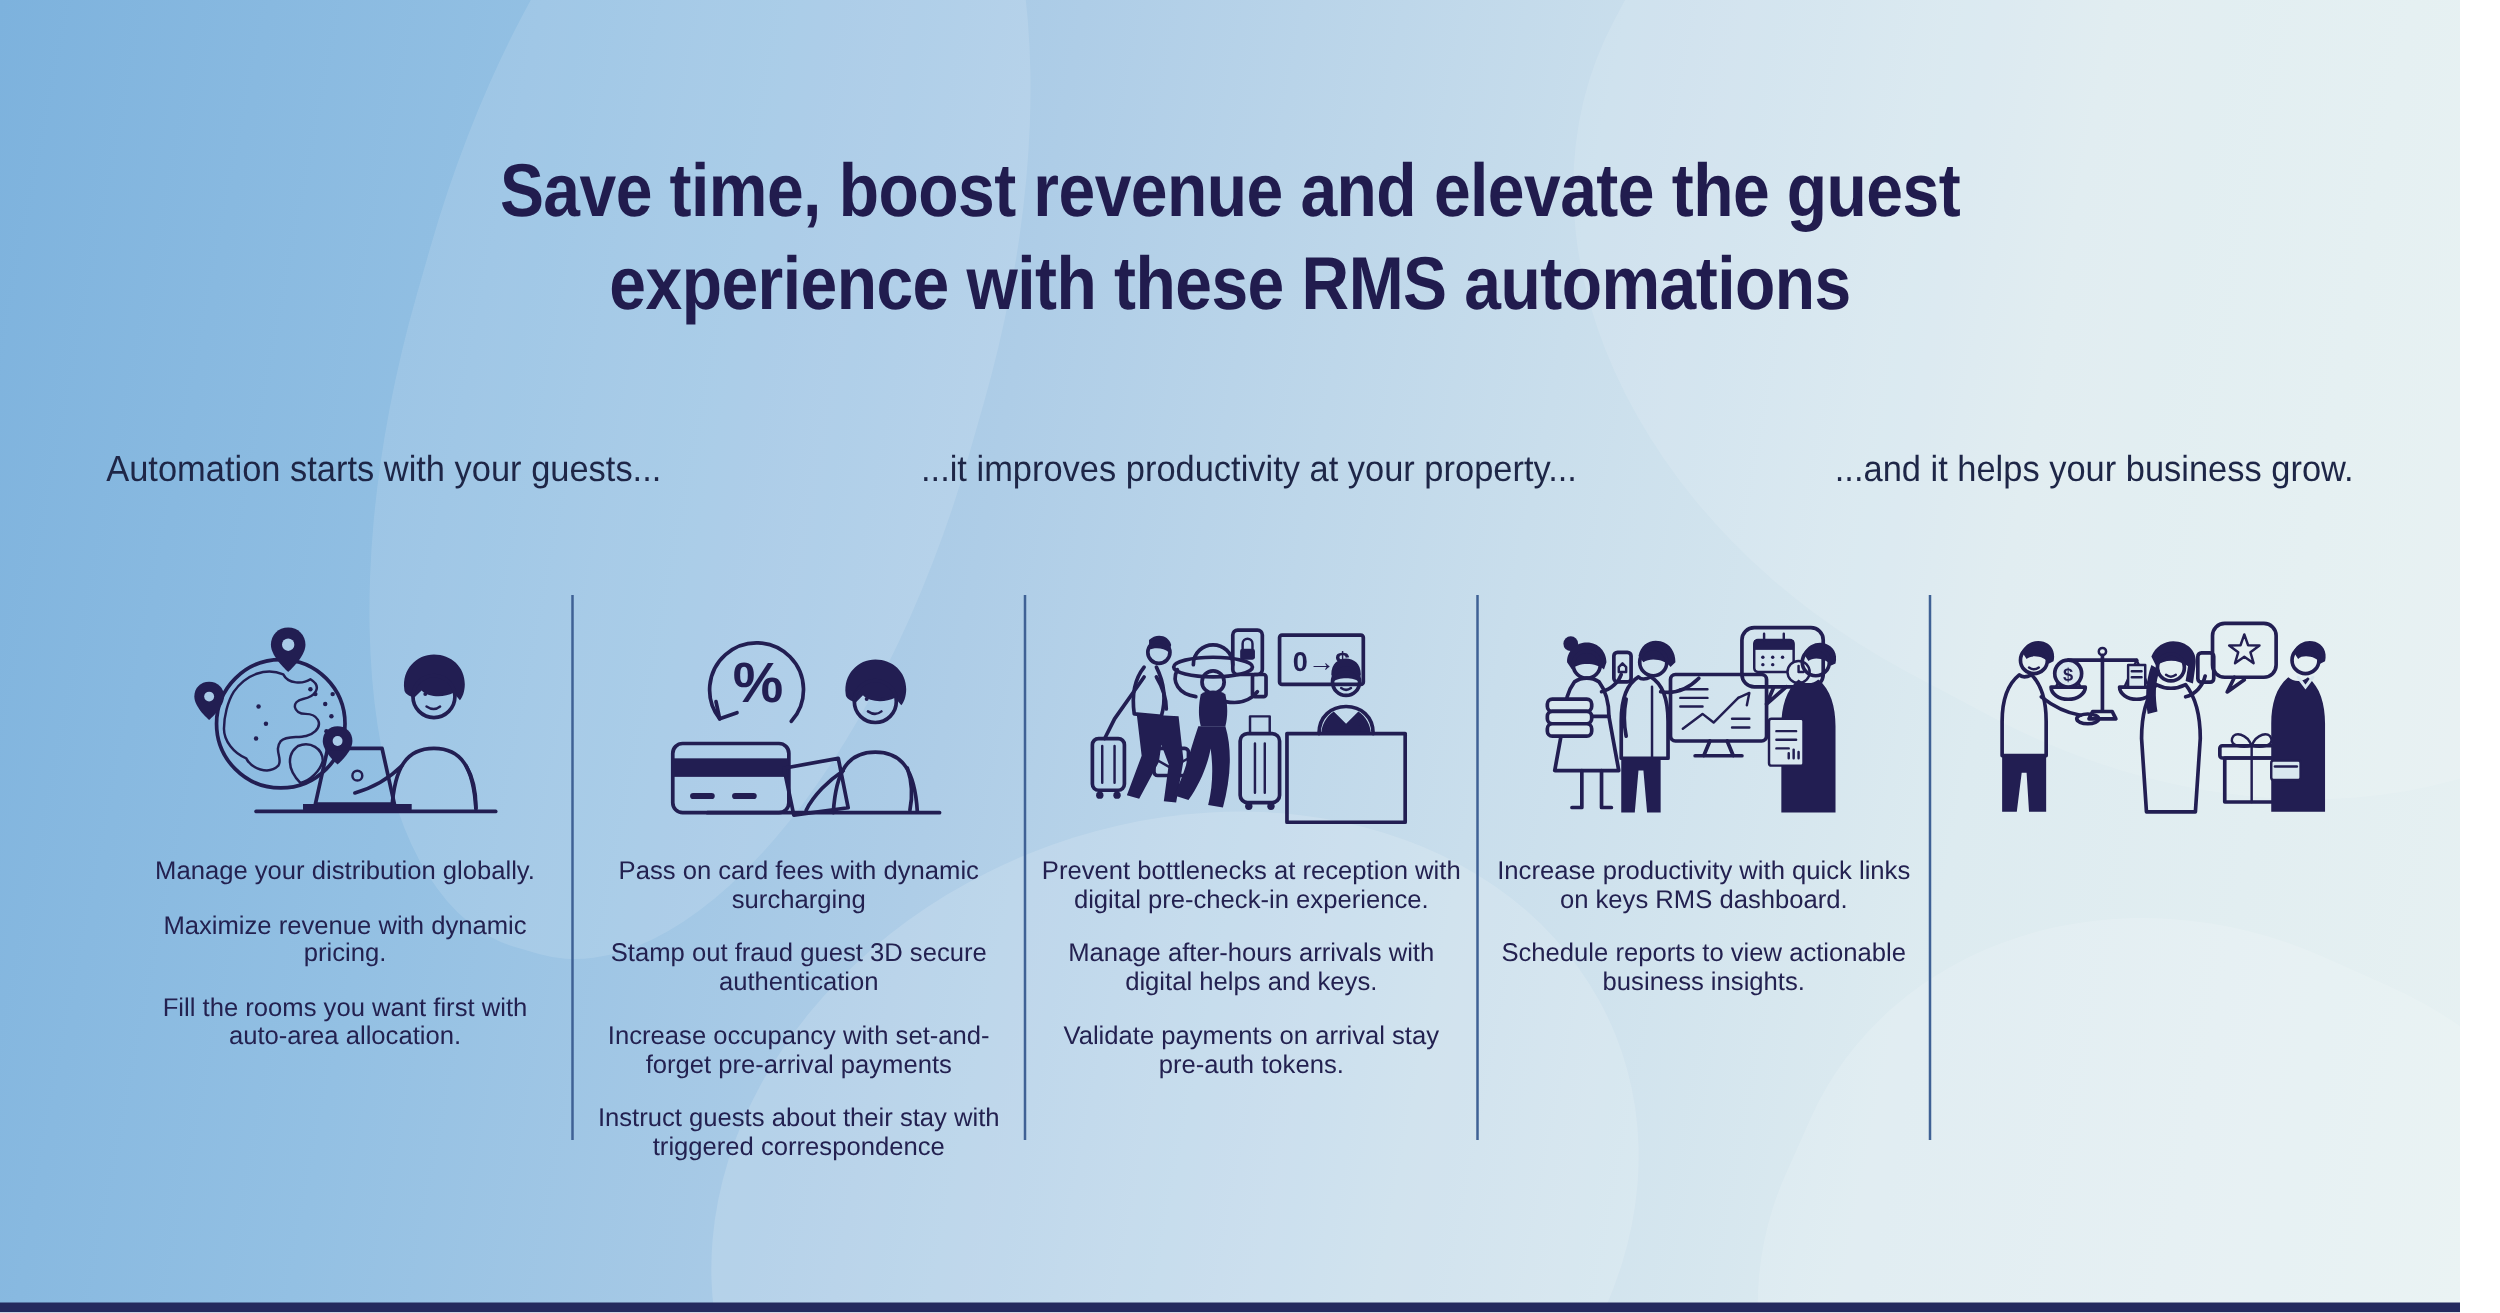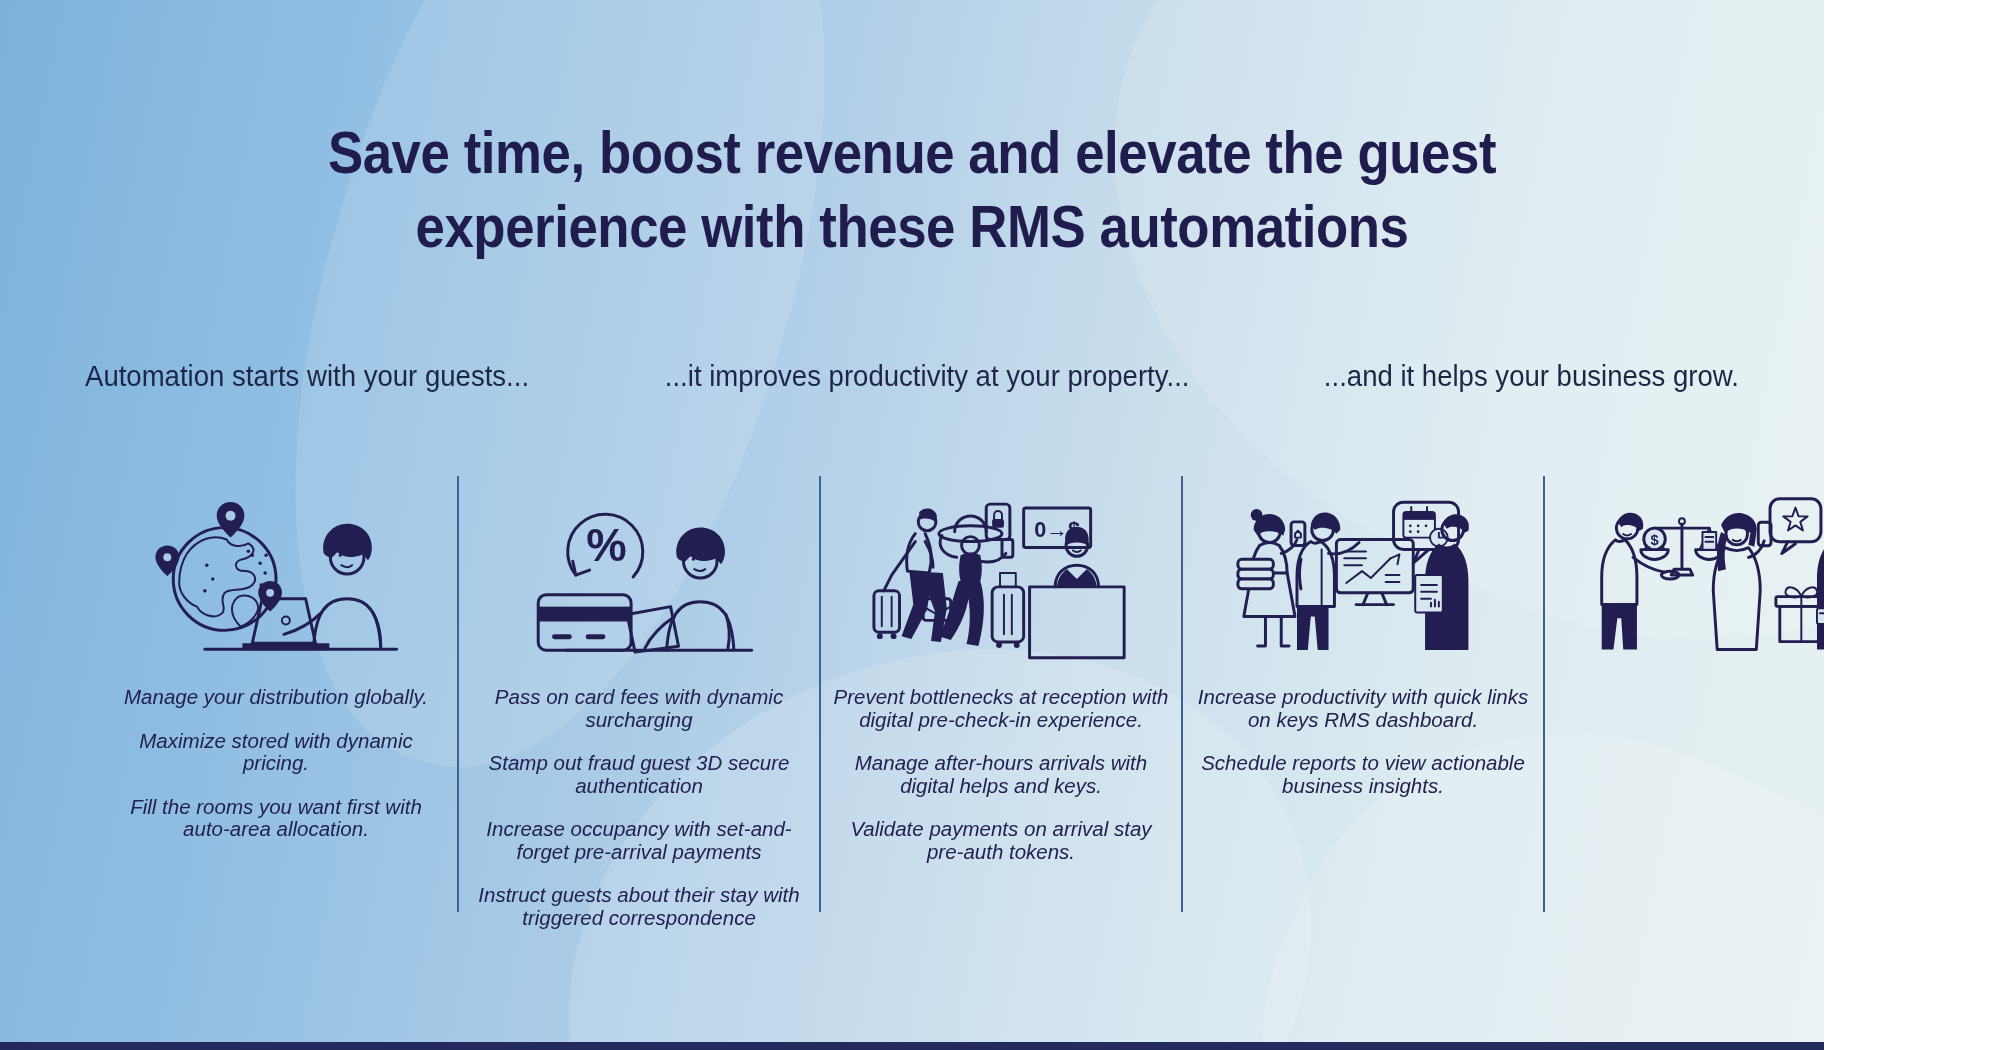--- a/index.html
+++ b/index.html
@@ -1,18 +1,18 @@
 <!DOCTYPE html>
 <html><head>
 <meta charset="utf-8">
 <style>
   html,body{margin:0;padding:0;}
   body{font-family:"Liberation Sans","DejaVu Sans",sans-serif;}
   .canvas{
-    position:relative;width:1824px;height:1050px;overflow:hidden;
+    position:relative;width:1968px;height:1050px;overflow:hidden;
     background:linear-gradient(101deg,#7db2dd 0%,#93c0e3 20%,#aecde7 40%,#c9deec 60%,#ddebf0 78%,#e7f1f2 100%);
   }
   .swoosh{position:absolute;pointer-events:none;}
   .swoosh-a{left:330px;top:-220px;width:460px;height:1000px;background:rgba(255,255,255,0.12);transform:rotate(16deg);border-radius:48%;}
   .swoosh-b{left:560px;top:660px;width:760px;height:620px;background:rgba(255,255,255,0.15);transform:rotate(-22deg);border-radius:50%;}
   .swoosh-c{right:-260px;top:-160px;width:980px;height:760px;background:rgba(255,255,255,0.12);transform:rotate(28deg);border-radius:46%;}
   .swoosh-d{right:-140px;bottom:-320px;width:700px;height:620px;background:rgba(255,255,255,0.14);transform:rotate(24deg);border-radius:46%;}
   .content{position:relative;z-index:2;}
   .title{
     margin:116px auto 0;text-align:center;color:#211c4e;font-weight:bold;
@@ -26,21 +26,21 @@
   .hdr-left{transform-origin:left center;}
   .hdr-center{transform-origin:center center;}
   .hdr-right{transform-origin:right center;}
   .columns{
     display:flex;margin:82px 0 0 95px;width:1810px;height:436px;box-sizing:border-box;
   }
   .column{width:362px;box-sizing:border-box;padding:0 12px;flex:0 0 362px;}
   .column + .column{border-left:2px solid #3f6195;}
   .illustration{height:186px;display:flex;align-items:flex-end;justify-content:center;}
   .illustration svg{display:block;}
-  .points{margin-top:24px;text-align:center;font-style:italic;}
+  .points{margin-top:24px;text-align:center;}
   .point{margin:0 auto 21px;font-size:20.5px;line-height:22.5px;color:#232150;max-width:336px;}
   .bottom-bar{position:absolute;left:0;bottom:0;width:100%;height:8px;background:#242a5e;z-index:3;}
   .ink{stroke:#221e52;stroke-width:3;fill:none;stroke-linecap:round;stroke-linejoin:round;}
   .ink-thin{stroke:#221e52;stroke-width:2;fill:none;stroke-linecap:round;stroke-linejoin:round;}
   .fill-ink{fill:#221e52;stroke:none;}
   .fill-paper{fill:#d8e7ef;}
   .svg-text{font-family:"Liberation Sans","DejaVu Sans",sans-serif;font-weight:bold;fill:#221e52;}
 </style>
 </head>
 <body>
@@ -97,21 +97,21 @@
             <path class="ink" d="M168,153 c2,-34 12,-49 34,-49 c22,0 32,15 34,49"></path>
             <path class="ink" d="M176,118 c-10,10 -24,18 -38,22"></path>
             <path class="ink" d="M228,118 c6,10 8,22 8,34"></path>
             <path class="ink" d="M116,104 h44 l10,45 h-64 z"></path>
             <circle class="ink-thin" cx="140" cy="126" r="4"></circle>
             <path class="fill-ink" d="M96,149 h88 v4 a3,3 0 0 1 -3,3 h-82 a3,3 0 0 1 -3,-3 z"></path>
           </svg>
         </div>
         <div class="points">
           <p class="point">Manage your distribution globally.</p>
-          <p class="point">Maximize stored with dynamic pricing.</p>
+          <p class="point">Maximize revenue with dynamic pricing.</p>
           <p class="point">Fill the rooms you want first with auto-area allocation.</p>
         </div>
       </div>
 
       <div class="column">
         <div class="illustration">
           <svg width="258" height="166" viewBox="0 0 260 168">
             <path class="ink" d="M56,156 H244"></path>
             <path class="ink" d="M66,80 A38,38 0 1 1 124,82"></path>
             <path class="ink" d="M66,80 l-3,-14 M66,80 l14,-5"></path>

